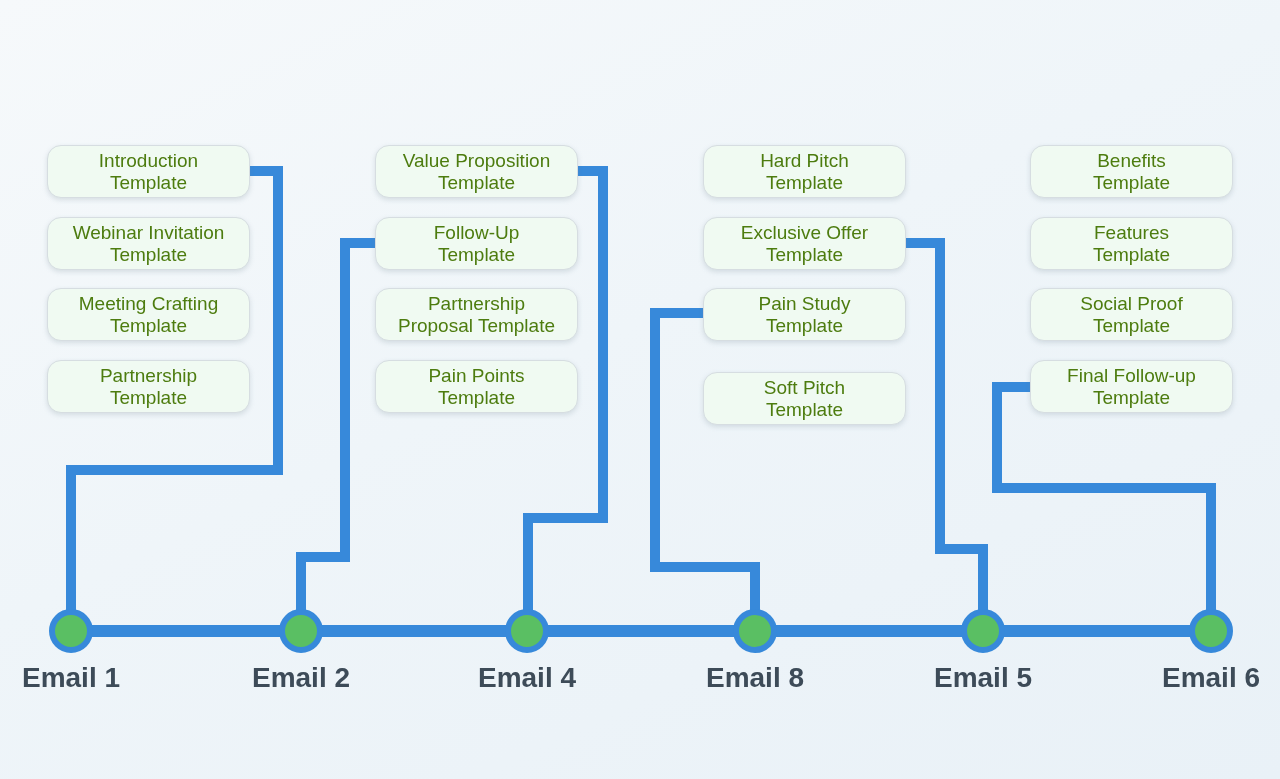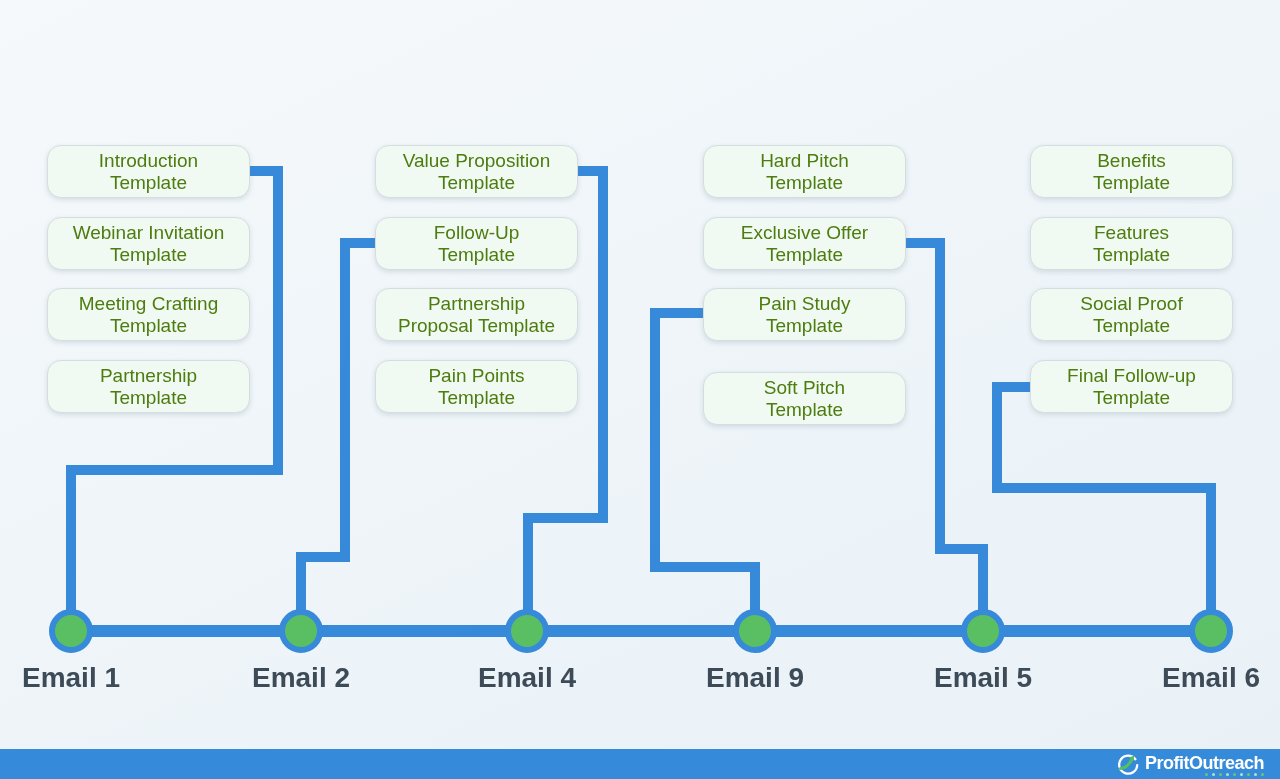--- a/index.html
+++ b/index.html
@@ -156,39 +156,18 @@
     <span>Template</span>
   </div>
   <div class="tpl-box" style="left:1030px;top:360px">
     <span>Final Follow-up</span>
     <span>Template</span>
   </div>
 
   <div class="email-label" style="left:71px">Email 1</div>
   <div class="email-label" style="left:301px">Email 2</div>
   <div class="email-label" style="left:527px">Email 4</div>
-  <div class="email-label" style="left:755px">Email 9</div>
+  <div class="email-label" style="left:755px">Email 8</div>
   <div class="email-label" style="left:983px">Email 5</div>
   <div class="email-label" style="left:1211px">Email 6</div>
 
-  <div class="footer">
-    <div class="brand">
-      <svg class="brand-icon" width="24" height="24" viewBox="0 0 24 24">
-        <path d="M19.4 7.2 A9 9 0 1 0 21.2 13.2" fill="none" stroke="#ffffff" stroke-width="2.3" stroke-linecap="round"></path>
-        <path d="M4.5 16.5 C9.5 16 13 13 15.8 7.5" fill="none" stroke="#54c05e" stroke-width="3" stroke-linecap="round"></path>
-        <path d="M13.2 5.2 L18.6 3.4 L17.4 9.0 Z" fill="#54c05e"></path>
-      </svg>
-      <span class="brand-name">ProfitOutreach</span>
-      <span class="brand-dots">
-        <i></i>
-          <i></i>
-          <i></i>
-          <i></i>
-          <i></i>
-          <i></i>
-          <i></i>
-          <i></i>
-          <i></i>
-      </span>
-    </div>
-  </div>
 
 </div>
 
 </body></html>

